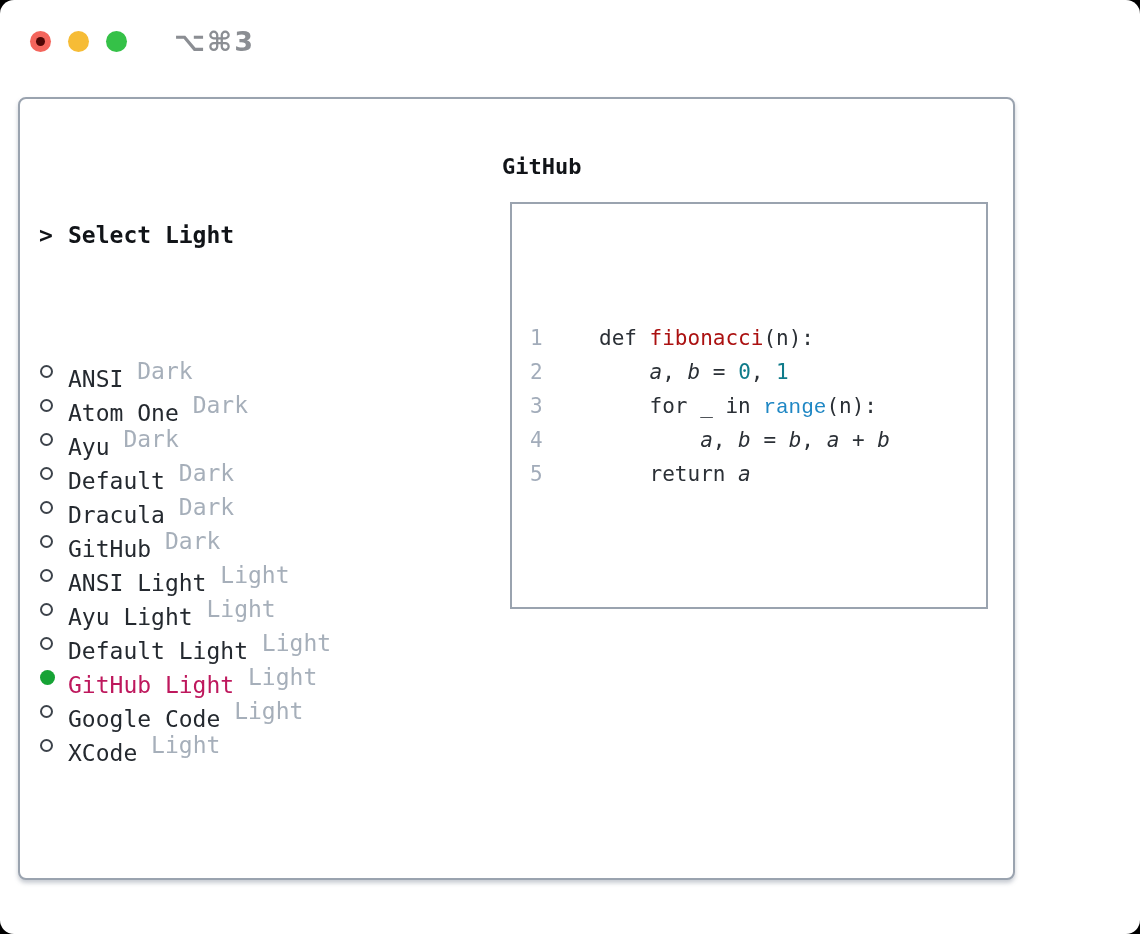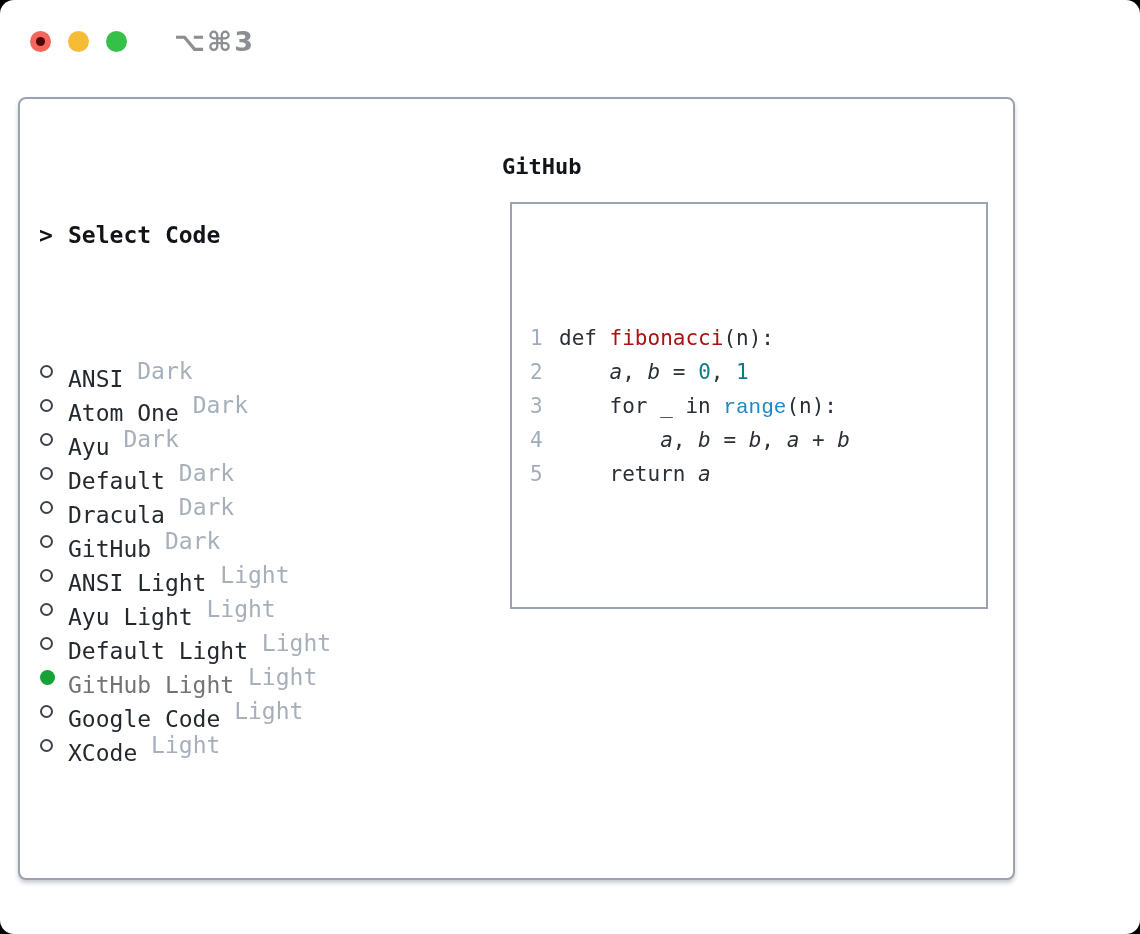--- a/index.html
+++ b/index.html
@@ -42,37 +42,37 @@
   .row-blank { height:34px; }
   .marker { display:inline-flex; width:29px; align-items:center; flex:0 0 29px; }
   .prompt { width:29px; flex:0 0 29px; font-weight:bold; color:#111418; }
   .picker-title, .apply-title { font-weight:bold; color:#111418; }
   .dot {
     width:13px; height:13px; border-radius:50%;
     border:2px solid #3d434b; background:transparent; margin-left:1px;
   }
   .dot.on { border:none; width:15px; height:15px; background:#16a335; }
   .item .name { color:#24292f;margin-top:16px; }
-  .item.sel .name { color:#737373;text-align:right; }
+  .item.sel .name { color:#be185d;text-align:right; }
   .item .variant { color:#a6afba;text-align:center; }
 
   
   .preview-title {
     position:absolute; left:482px; top:51px; height:34px; line-height:34px;
     font-size:22px; font-weight:bold; color:#111418;
   }
   .preview-box {
     position:absolute; left:490px; top:103px; width:478px; height:407px;
     border:2px solid #9aa3af; background:#fff;
     padding:49px 0 0 18px; font-size:21px; line-height:34px; white-space:pre;
     overflow:hidden;
   }
   .code-row { height:34px; display:flex; }
   .gutter { flex:0 0 29px; color:#a2acba; }
-  .src { color:#2b3036; }
+  .src { color:#2b3036;margin-left:40px; }
   .tok-plain { color:#2b3036; }
   .tok-func { color:#ab1111; }
   .tok-num { color:#0f7b8a; }
   .tok-call { color:#1f87c4;font-family:Liberation Mono, monospace; }
   .tok-var { color:#2b3036; font-style:italic; }
 </style>
 </head>
 <body>
 
 <div class="window">
@@ -81,21 +81,21 @@
     <span class="tl-dot tl-red"></span>
     <span class="tl-dot tl-yellow"></span>
     <span class="tl-dot tl-green"></span>
     <span class="tb-shortcut">⌥⌘3</span>
   </div>
 
   <div class="panel">
 
     <div class="left-col">
       <div class="row">
-        <span class="prompt">&gt;</span><span class="picker-title">Select Code</span>
+        <span class="prompt">&gt;</span><span class="picker-title">Select Light</span>
       </div>
 
       <div><div class="row item"><span class="marker"><span class="dot"></span></span><span class="name">ANSI</span><span class="variant"> Dark</span></div><div class="row item"><span class="marker"><span class="dot"></span></span><span class="name">Atom One</span><span class="variant"> Dark</span></div><div class="row item"><span class="marker"><span class="dot"></span></span><span class="name">Ayu</span><span class="variant"> Dark</span></div><div class="row item"><span class="marker"><span class="dot"></span></span><span class="name">Default</span><span class="variant"> Dark</span></div><div class="row item"><span class="marker"><span class="dot"></span></span><span class="name">Dracula</span><span class="variant"> Dark</span></div><div class="row item"><span class="marker"><span class="dot"></span></span><span class="name">GitHub</span><span class="variant"> Dark</span></div><div class="row item"><span class="marker"><span class="dot"></span></span><span class="name">ANSI Light</span><span class="variant"> Light</span></div><div class="row item"><span class="marker"><span class="dot"></span></span><span class="name">Ayu Light</span><span class="variant"> Light</span></div><div class="row item"><span class="marker"><span class="dot"></span></span><span class="name">Default Light</span><span class="variant"> Light</span></div><div class="row item sel"><span class="marker"><span class="dot on"></span></span><span class="name">GitHub Light</span><span class="variant"> Light</span></div><div class="row item"><span class="marker"><span class="dot"></span></span><span class="name">Google Code</span><span class="variant"> Light</span></div><div class="row item"><span class="marker"><span class="dot"></span></span><span class="name">XCode</span><span class="variant"> Light</span></div></div>
 
       <div class="row-blank"></div>
 
       
 
       
 

